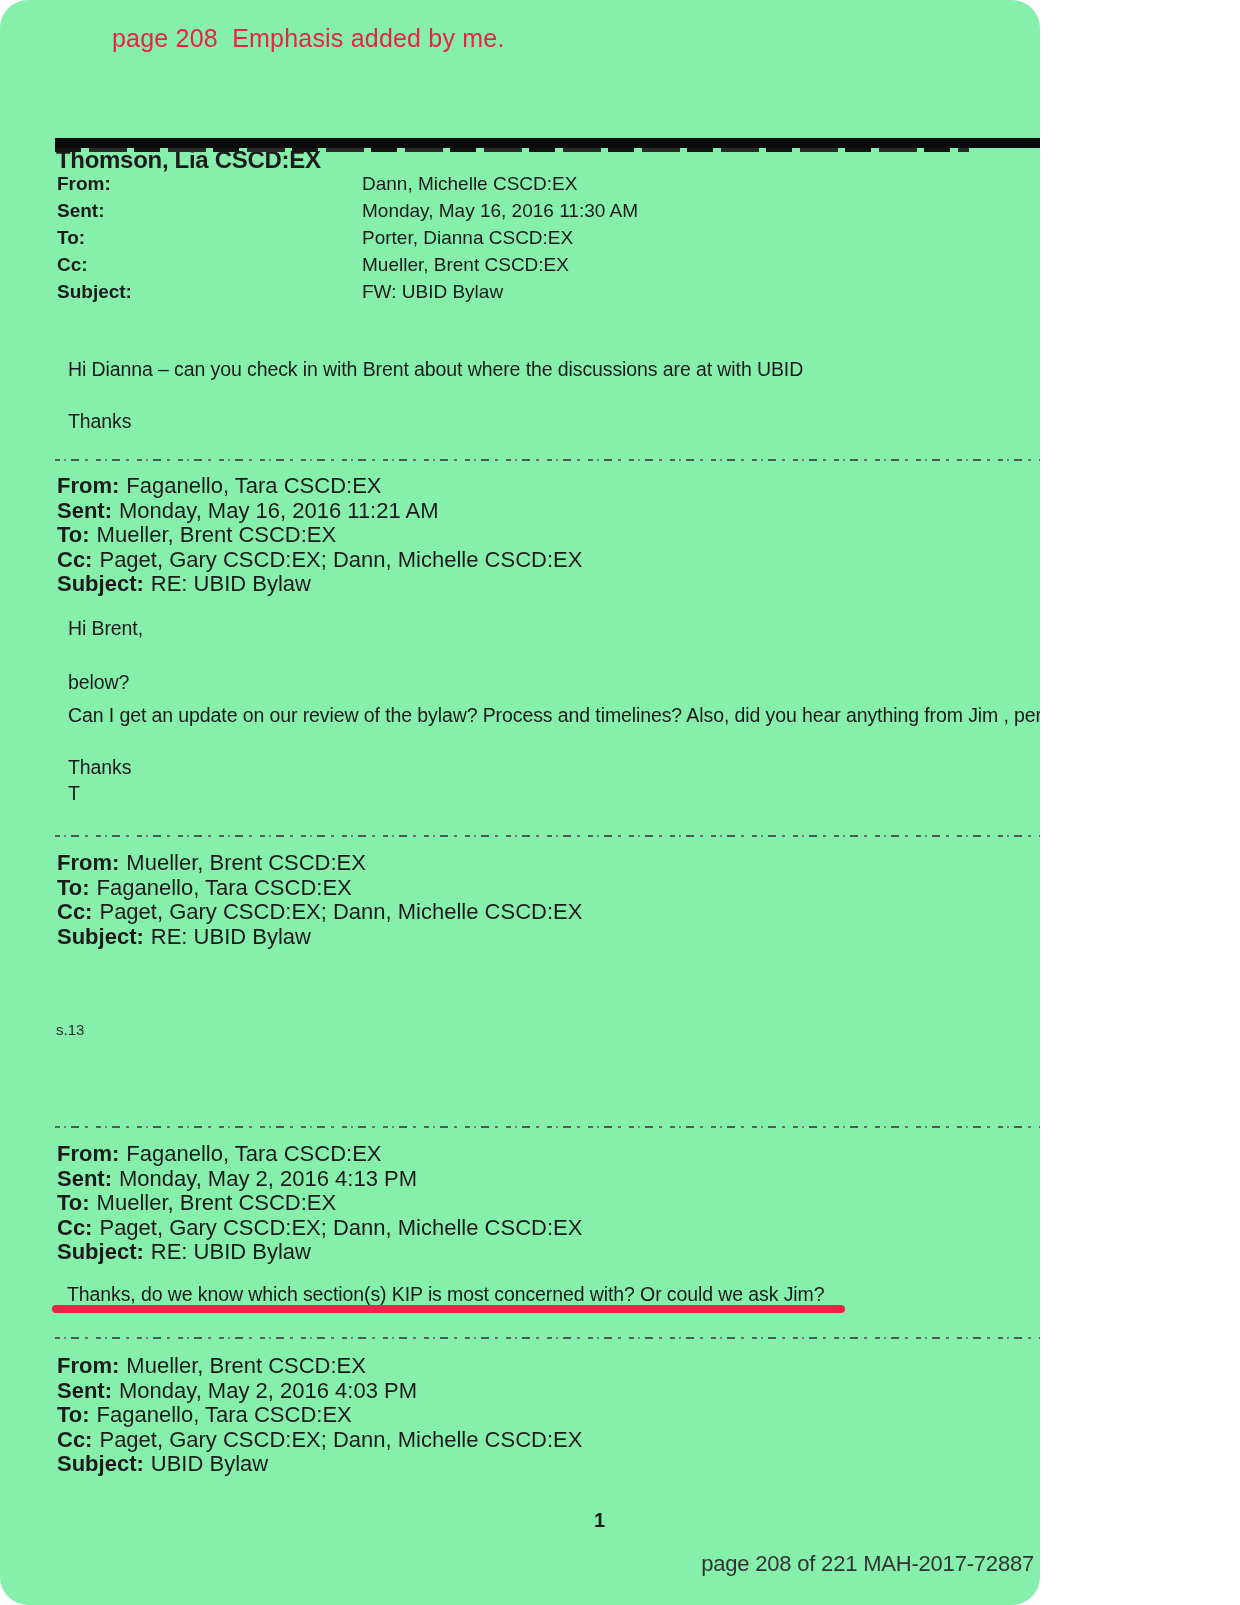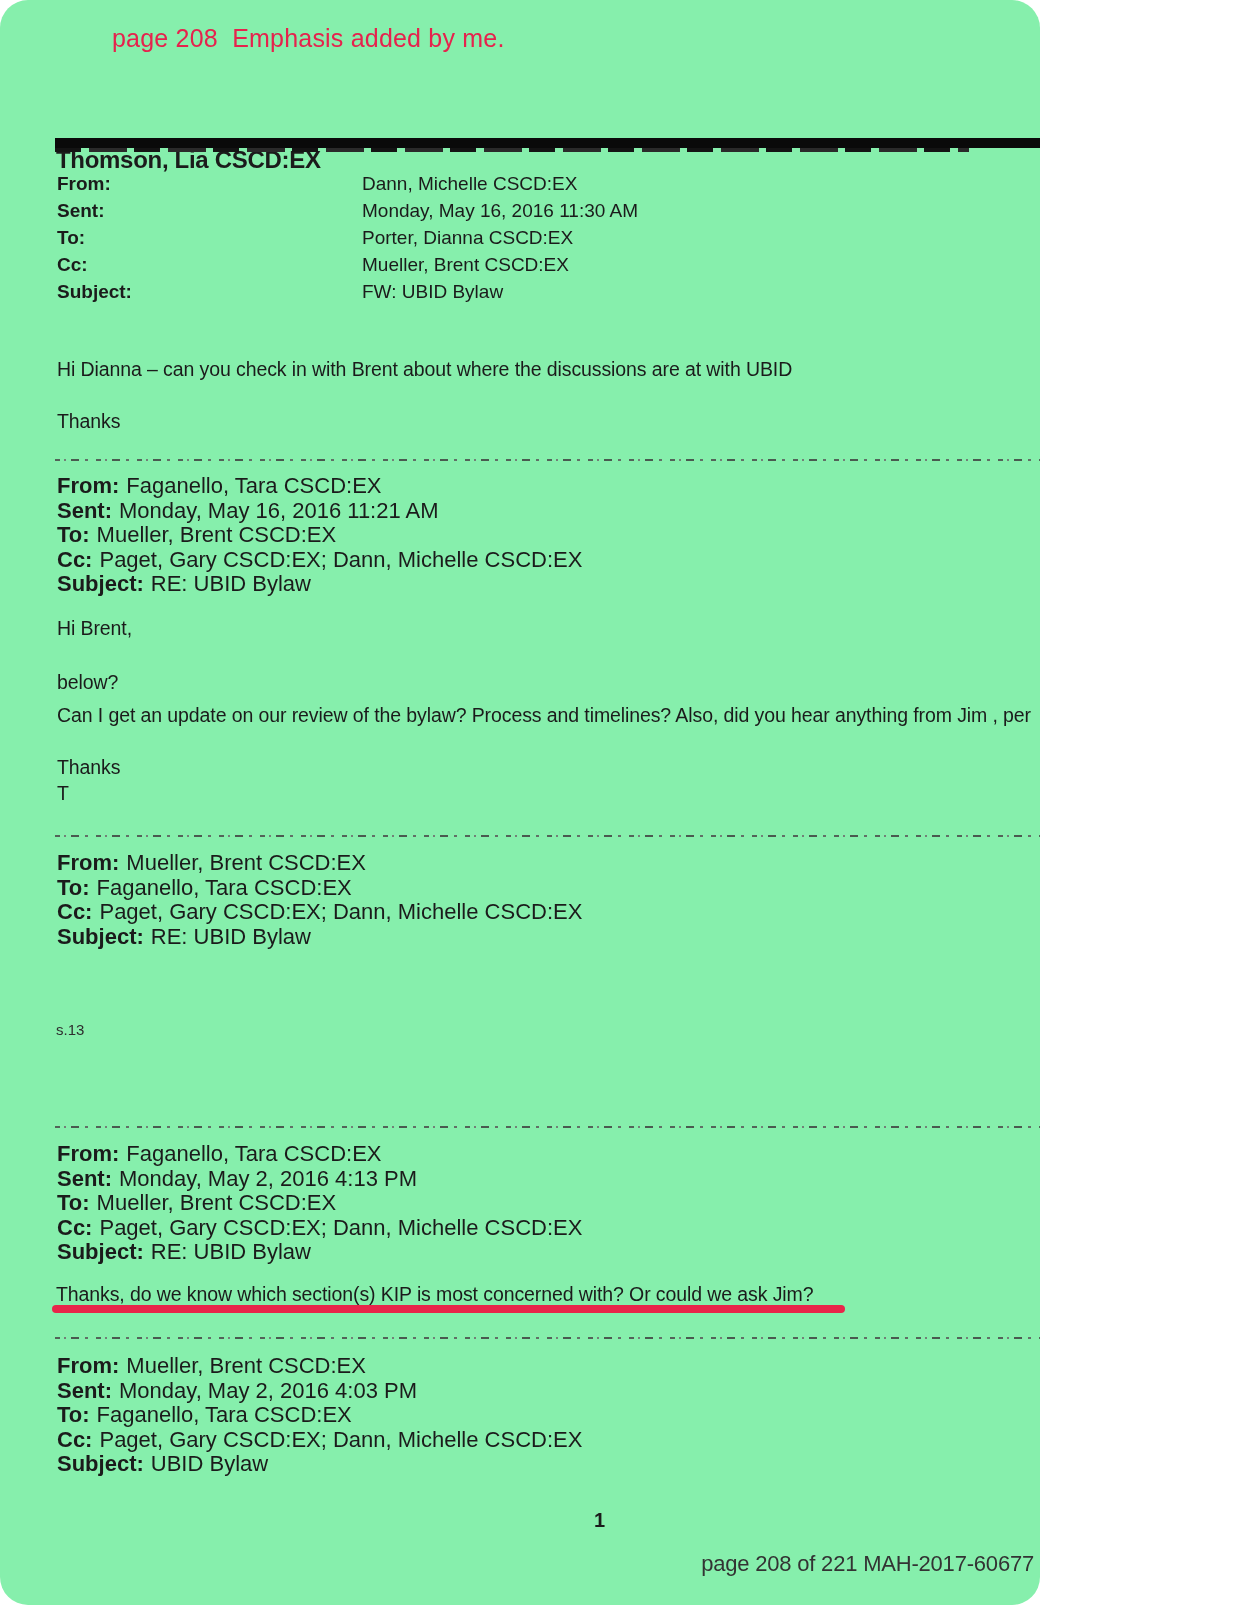--- a/index.html
+++ b/index.html
@@ -45,21 +45,21 @@
     content:""; position:absolute;
     left:0; top:10px;
     width:86%; height:4px;
     background:repeating-linear-gradient(90deg,#141414 0 26px,transparent 26px 34px,#2a2a2a 34px 72px,transparent 72px 79px);
   }
   
   .htable{ left:57px; top:170px; font-size:19px; }
   .hrow{ display:grid; grid-template-columns:305px 1fr; line-height:27px; }
   .hrow b{ font-weight:bold; }
   
-  .tline{ font-size:19.5px; letter-spacing:-.1px; }
+  .tline{ font-size:19.5px; letter-spacing:-.1px;margin-left:11px; }
   
   .qblock{ left:57px; font-size:22px; }
   .hline{ line-height:24.5px; white-space:nowrap; }
   .hline b{ font-weight:bold; margin-right:7px; }
   
   .dotline{
     left:55px; width:1152px; height:2px; opacity:.85;
     background-image:repeating-linear-gradient(to right,
       #4a4a4a 0 5px, transparent 5px 9px,
       #6e6e6e 9px 11px, transparent 11px 16px,
@@ -169,16 +169,16 @@
 
   <div class="abs qblock" style="top:1354px;">
     <div class="hline"><b>From:</b><span>Mueller, Brent CSCD:EX</span></div>
     <div class="hline"><b>Sent:</b><span>Monday, May 2, 2016 4:03 PM</span></div>
     <div class="hline"><b>To:</b><span>Faganello, Tara CSCD:EX</span></div>
     <div class="hline"><b>Cc:</b><span>Paget, Gary CSCD:EX; Dann, Michelle CSCD:EX</span></div>
     <div class="hline"><b>Subject:</b><span>UBID Bylaw</span></div>
   </div>
 
   <div class="abs page-num">1</div>
-  <div class="abs stamp">page 208 of 221 MAH-2017-60677</div>
+  <div class="abs stamp">page 208 of 221 MAH-2017-72887</div>
   <div class="abs vline"></div>
 
 </div>
 
 </body></html>

